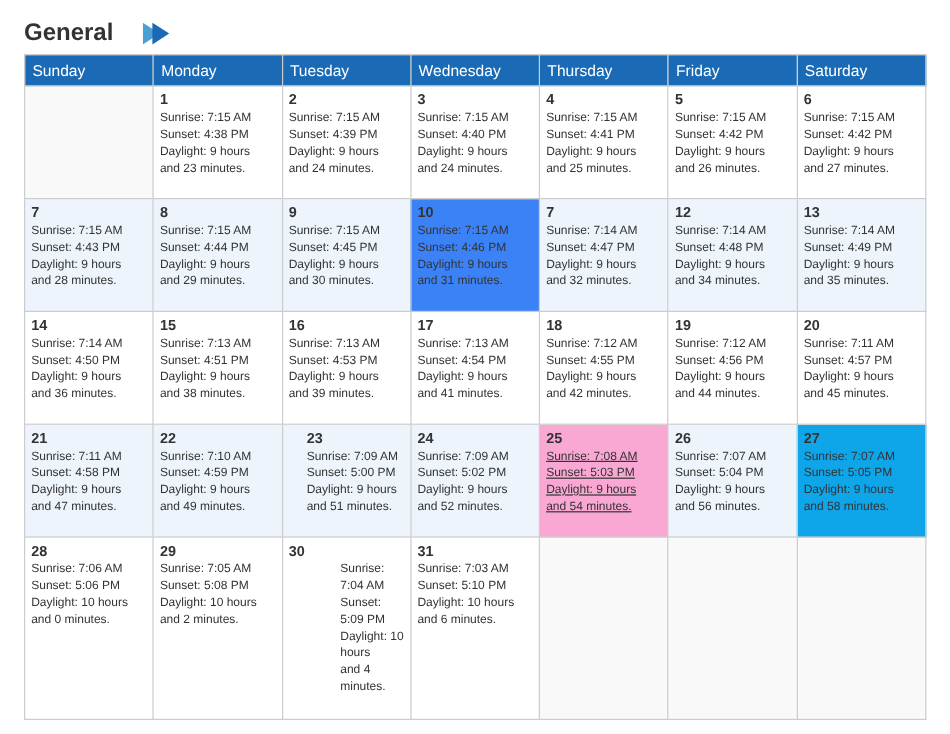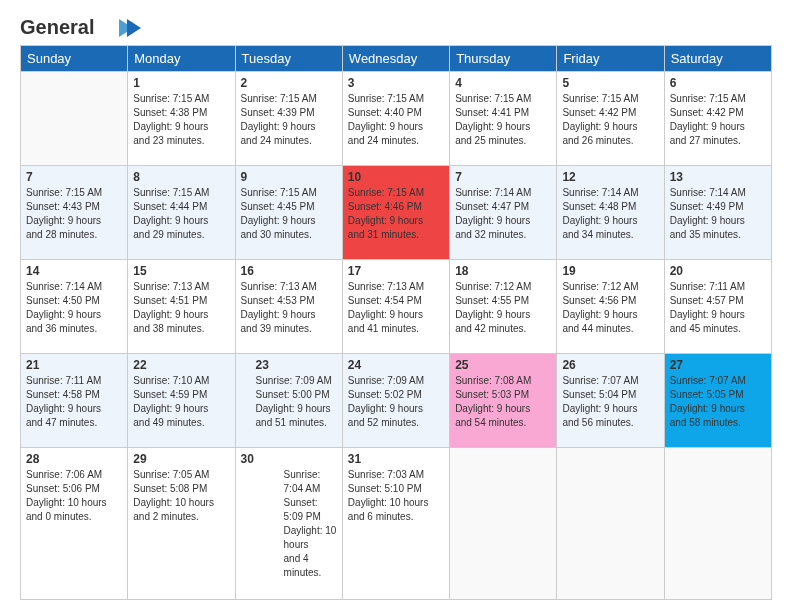--- a/index.html
+++ b/index.html
@@ -177,21 +177,21 @@
 Daylight: 9 hours
 and 29 minutes.</div>
           </td>
           <td style="background: rgb(238, 244, 252);">
             <div class="day-num">9</div>
             <div class="cell-content" style="white-space: pre-line;">Sunrise: 7:15 AM
 Sunset: 4:45 PM
 Daylight: 9 hours
 and 30 minutes.</div>
           </td>
-          <td style="background: #ef4444;">
+          <td style="background: #3b82f6;">
             <div class="day-num">10</div>
             <div class="cell-content" style="white-space: pre-line;">Sunrise: 7:15 AM
 Sunset: 4:46 PM
 Daylight: 9 hours
 and 31 minutes.</div>
           </td>
           <td style="background: rgb(238, 244, 252);">
             <div class="day-num">7</div>
             <div class="cell-content" style="white-space: pre-line;">Sunrise: 7:14 AM
 Sunset: 4:47 PM
@@ -288,21 +288,21 @@
           </td>
           <td style="background: rgb(238, 244, 252);">
             <div class="day-num">24</div>
             <div class="cell-content" style="white-space: pre-line;">Sunrise: 7:09 AM
 Sunset: 5:02 PM
 Daylight: 9 hours
 and 52 minutes.</div>
           </td>
           <td style="background: #f9a8d4;">
             <div class="day-num">25</div>
-            <div class="cell-content" style="white-space: pre-line;">Sunrise: 7:08 AM
+            <div class="cell-content" style="white-space: pre-line; text-decoration: underline;">Sunrise: 7:08 AM
 Sunset: 5:03 PM
 Daylight: 9 hours
 and 54 minutes.</div>
           </td>
           <td style="background: rgb(238, 244, 252);">
             <div class="day-num">26</div>
             <div class="cell-content" style="white-space: pre-line;">Sunrise: 7:07 AM
 Sunset: 5:04 PM
 Daylight: 9 hours
 and 56 minutes.</div>

